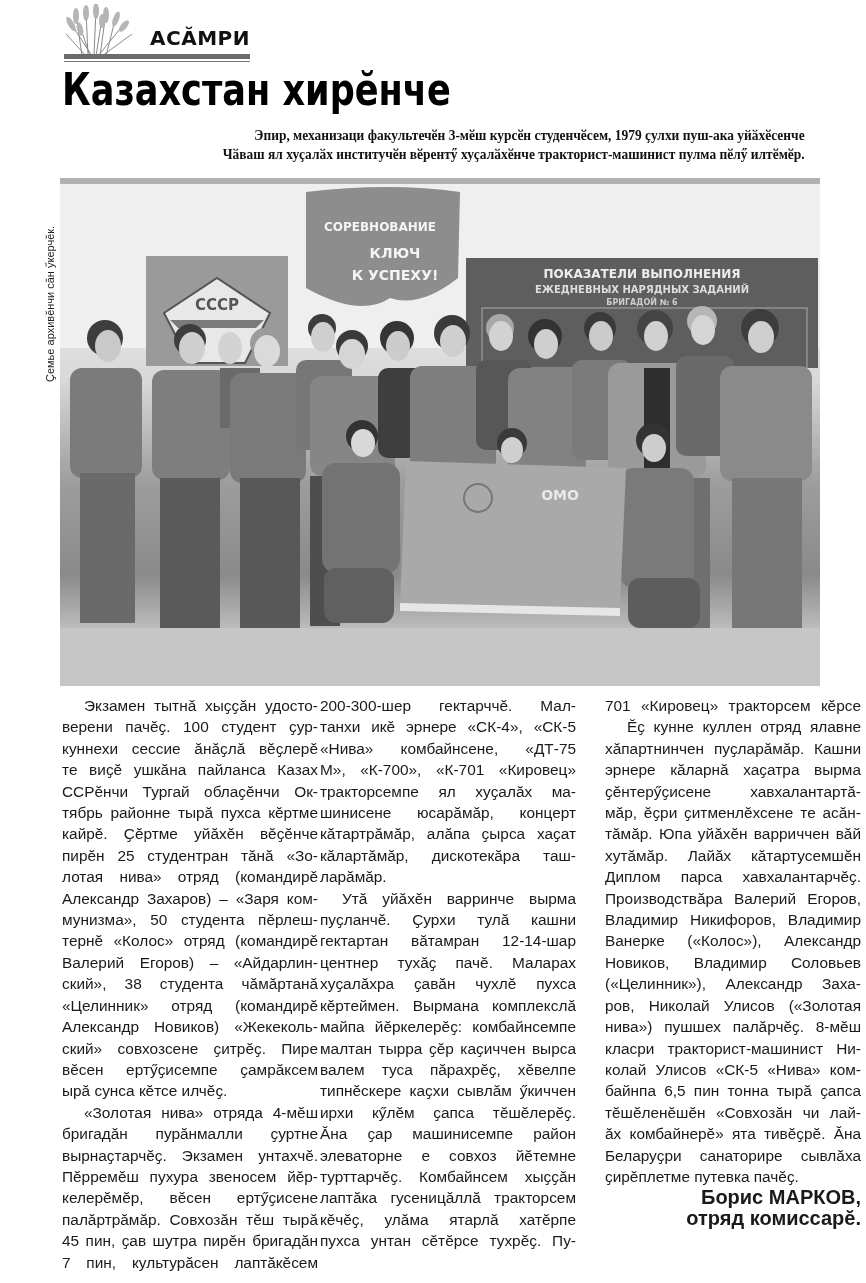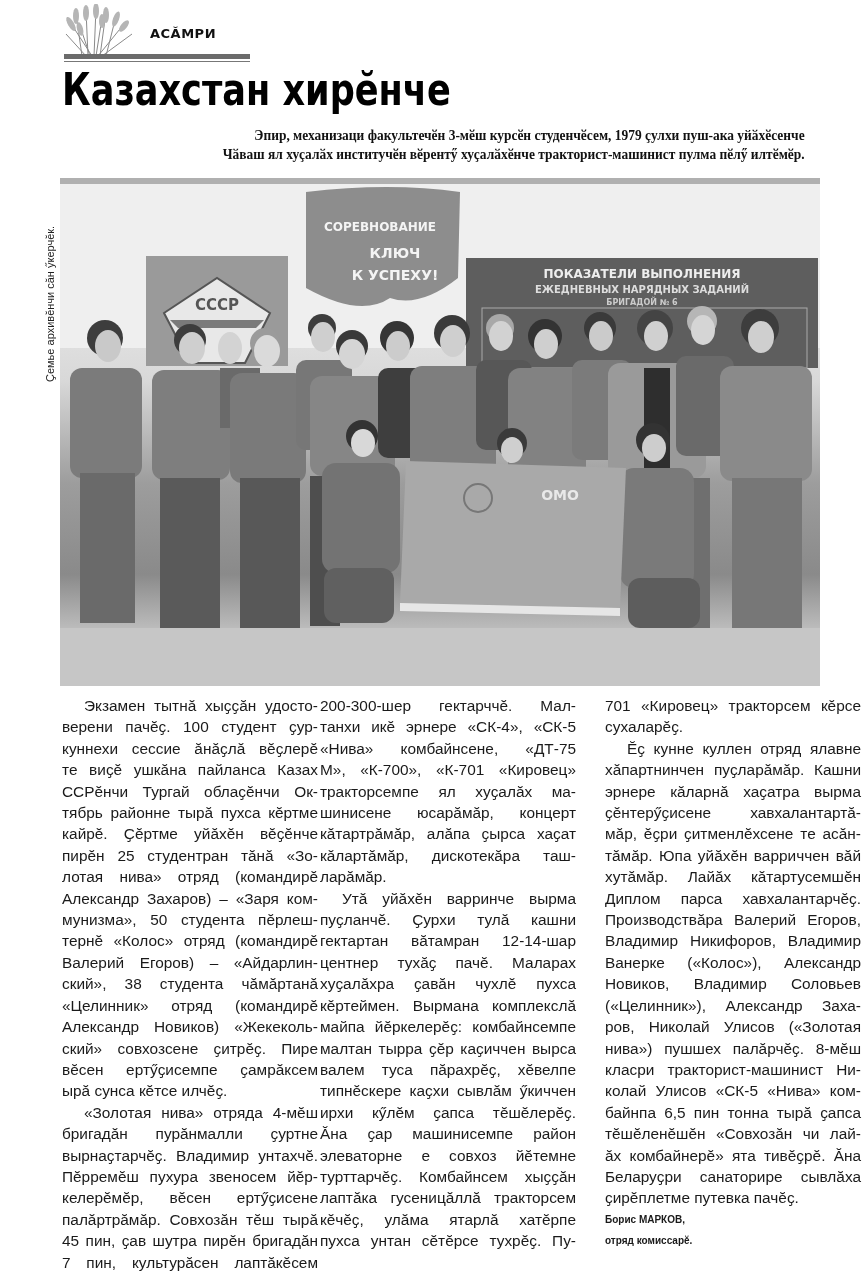--- a/index.html
+++ b/index.html
@@ -1,21 +1,21 @@
 <!DOCTYPE html>
 <html><head>
 <meta charset="utf-8">
 <style>
   html, body { margin: 0; padding: 0; background: #ffffff; }
   body { width: 866px; height: 1283px; position: relative; overflow: hidden; color: #111; font-family: "Liberation Sans", sans-serif; }
 
   
   .rubric { position: absolute; left: 62px; top: 4px; width: 190px; height: 56px; }
   .rubric .wheat { position: absolute; left: 0; top: 0; width: 85px; height: 54px; }
-  .rubric .rubric-label { position: absolute; left: 88px; top: 22px; font-family: "DejaVu Sans", sans-serif; font-weight: bold; font-size: 13px; letter-spacing: 0.5px; color: #111; }
+  .rubric .rubric-label { position: absolute; left: 88px; top: 22px; font-family: "DejaVu Sans", sans-serif; font-weight: bold; font-size: 20px; letter-spacing: 0.5px; color: #111; }
   .rubric .bar-thick { position: absolute; left: 2px; top: 50px; width: 186px; height: 5px; background: #6b6b6b; }
   .rubric .bar-thin { position: absolute; left: 2px; top: 57px; width: 186px; height: 1px; background: #777; }
 
   
   .headline { position: absolute; left: 62px; top: 62px; font-family: "DejaVu Sans", sans-serif; font-weight: bold; font-size: 45px; letter-spacing: 0px; color: #000; transform: scaleX(0.78); transform-origin: left top; white-space: nowrap; line-height: 56px; }
 
   
   .lead { position: absolute; left: 50px; top: 126px; width: 770px; font-family: Liberation Serif, serif; font-weight: bold; font-size: 14px; line-height: 19px; color: #111; text-align: right; }
   .lead span { display: block; white-space: nowrap; transform: scaleX(0.96); }
 
@@ -26,21 +26,21 @@
   .photo-credit span { position: absolute; left: 0; top: 190px; transform-origin: left top; transform: rotate(-90deg); white-space: nowrap; font-size: 11px; color: #222; }
 
   
   .col { position: absolute; top: 695px; width: 256px; font-family: "Liberation Sans", sans-serif; font-size: 15.4px; line-height: 21.4px; color: #1a1a1a; text-align: justify; }
   .col1 { left: 62px; }
   .col2 { left: 320px; }
   .col3 { left: 605px; }
   .col .ln { display: block; white-space: nowrap; overflow: visible; }
   .col .ln.j { text-align: justify; text-align-last: justify; }
   .col .ln.i { padding-left: 22px; }
-  .signature { display: block; font-weight: bold; font-size: 10px; line-height: 21px; }
+  .signature { display: block; text-align: right; font-weight: bold; font-size: 20px; line-height: 21px; }
 </style>
 </head>
 <body>
 
 <div class="rubric">
   <svg class="wheat" viewBox="0 0 85 54" width="85" height="54">
     <g stroke="#8a8a8a" stroke-width="1" fill="none">
       <path d="M20 52 L14 10"></path>
         <path d="M26 52 L24 6"></path>
         <path d="M32 52 L34 4"></path>
@@ -227,21 +227,21 @@
     <span class="ln j">тернӗ «Колос» отряд (командирӗ</span>
     <span class="ln j">Валерий Егоров) – «Айдарлин-</span>
     <span class="ln j">ский», 38 студента чӑмӑртанӑ</span>
     <span class="ln j">«Целинник» отряд (командирӗ</span>
     <span class="ln j">Александр Новиков) «Жекеколь-</span>
     <span class="ln j">ский» совхозсене ҫитрӗҫ. Пире</span>
     <span class="ln j">вӗсен ертӳҫисемпе ҫамрӑксем</span>
     <span class="ln">ырӑ сунса кӗтсе илчӗҫ.</span>
     <span class="ln i j">«Золотая нива» отряда 4-мӗш</span>
     <span class="ln j">бригадӑн пурӑнмалли ҫуртне</span>
-    <span class="ln j">вырнаҫтарчӗҫ. Владимир унтахчӗ.</span>
+    <span class="ln j">вырнаҫтарчӗҫ. Экзамен унтахчӗ.</span>
     <span class="ln j">Пӗрремӗш пухура звеносем йӗр-</span>
     <span class="ln j">келерӗмӗр, вӗсен ертӳҫисене</span>
     <span class="ln j">палӑртрӑмӑр. Совхозӑн тӗш тырӑ</span>
     <span class="ln j">45 пин, ҫав шутра пирӗн бригадӑн</span>
     <span class="ln j">7 пин, культурӑсен лаптӑкӗсем</span>
   </div>
 <div class="col col2" id="col1">
     <span class="ln j">200-300-шер гектарччӗ. Мал-</span>
     <span class="ln j">танхи икӗ эрнере «СК-4», «СК-5</span>
     <span class="ln j">«Нива» комбайнсене, «ДТ-75</span>
@@ -264,21 +264,20 @@
     <span class="ln j">ирхи кӳлӗм ҫапса тӗшӗлерӗҫ.</span>
     <span class="ln j">Ӑна ҫар машинисемпе район</span>
     <span class="ln j">элеваторне е совхоз йӗтемне</span>
     <span class="ln j">турттарчӗҫ. Комбайнсем хыҫҫӑн</span>
     <span class="ln j">лаптӑка гусеницӑллӑ тракторсем</span>
     <span class="ln j">кӗчӗҫ, улӑма ятарлӑ хатӗрпе</span>
     <span class="ln j">пухса унтан сӗтӗрсе тухрӗҫ. Пу-</span>
   </div>
 <div class="col col3" id="col2">
     <span class="ln j">701 «Кировец» тракторсем кӗрсе</span>
-    <span class="ln">сухаларӗҫ.</span>
     <span class="ln i j">Ӗҫ кунне куллен отряд ялавне</span>
     <span class="ln j">хӑпартнинчен пуҫларӑмӑр. Кашни</span>
     <span class="ln j">эрнере кӑларнӑ хаҫатра вырма</span>
     <span class="ln j">ҫӗнтерӳҫисене хавхалантартӑ-</span>
     <span class="ln j">мӑр, ӗҫри ҫитменлӗхсене те асӑн-</span>
     <span class="ln j">тӑмӑр. Юпа уйӑхӗн варриччен вӑй</span>
     <span class="ln j">хутӑмӑр. Лайӑх кӑтартусемшӗн</span>
     <span class="ln j">Диплом парса хавхалантарчӗҫ.</span>
     <span class="ln j">Производствӑра Валерий Егоров,</span>
     <span class="ln j">Владимир Никифоров, Владимир</span>

